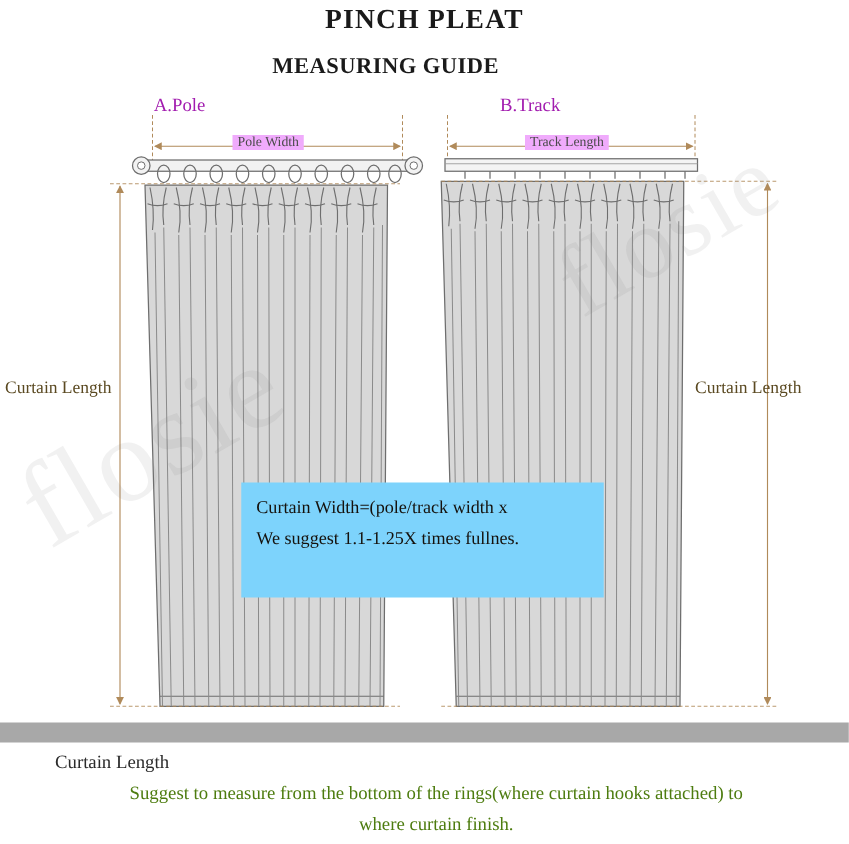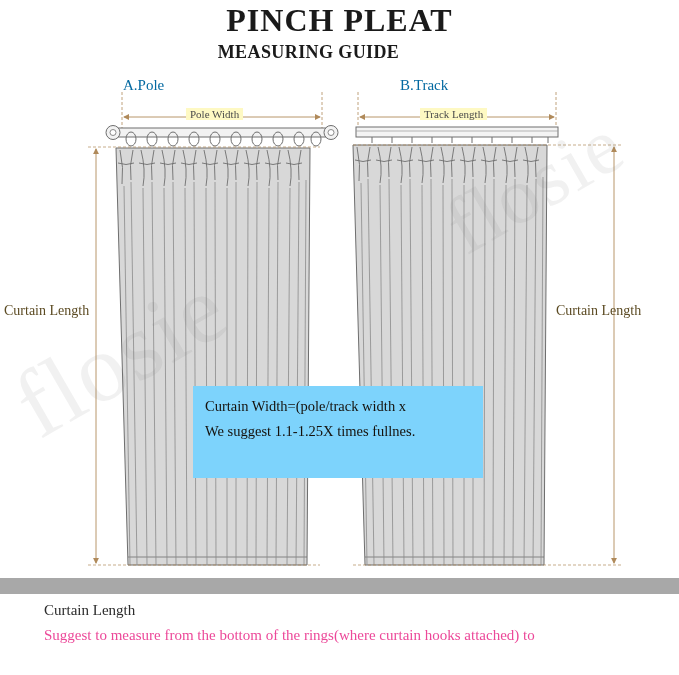--- a/index.html
+++ b/index.html
@@ -22,48 +22,48 @@
     width: 679px;
     height: 675px;
   }
 
   
   .title {
     position: absolute;
     left: 0; top: 2px;
     width: 679px;
     text-align: center;
-    font-size: 32px;
+    font-size: 22px;
     font-weight: bold;
     letter-spacing: 1px;
     font-family: Liberation Serif, serif;
   }
   .subtitle {
     position: absolute;
     left: 0; top: 42px;
     width: 617px;
     text-align: center;
     font-size: 18px;
     font-weight: bold;
     letter-spacing: 0.4px;
   }
 
   .panel-label {
     position: absolute;
     font-size: 15px;
-    color: #0369a1;
+    color: #a21caf;
   }
   #label-a { left: 123px; top: 77px; }
   #label-b { left: 400px; top: 77px; }
 
   .dim-label {
     position: absolute;
     font-size: 11px;
     color: #4a4a4a;
-    background: #fef9c3;
+    background: #f0abfc;
     padding: 0 4px;
   }
   #pole-width-label { left: 186px; top: 108px; }
   #track-width-label { left: 420px; top: 108px; }
 
   .side-label {
     position: absolute;
     font-size: 14px;
     color: #5b4a22;
   }
@@ -126,22 +126,23 @@
     top: 20px;
     width: 610px;
   }
   #footer-text .f1 {
     font-size: 15px;
     color: #2b2b2b;
     line-height: 25px;
   }
   #footer-text .f2 {
     font-size: 15px;
-    color: #ec4899;
+    color: #4d7c0f;
     line-height: 25px;
+    text-align: center;
   }
   svg { display: block; }
 </style>
 </head>
 <body>
 
 <div id="stage">
 
   <div class="watermark" id="wm1">flosie</div>
   <div class="watermark" id="wm2">flosie</div>
@@ -341,16 +342,17 @@
   <div id="note-box">
     <div>Curtain Width=(pole/track width x</div>
     <div>We suggest 1.1-1.25X times fullnes.</div>
   </div>
 
   <div id="footer">
     <div id="footer-bar"></div>
     <div id="footer-text">
       <div class="f1">Curtain Length</div>
       <div class="f2">Suggest to measure from the bottom of the rings(where curtain hooks attached) to</div>
+      <div class="f2">where curtain finish.</div>
     </div>
   </div>
 
 </div>
 
 </body></html>

